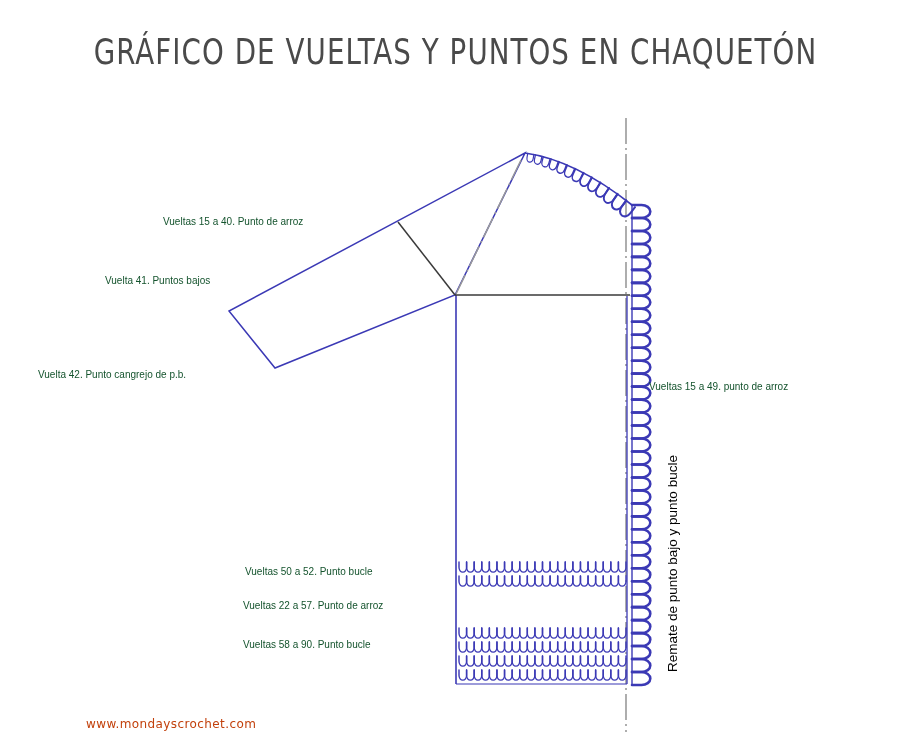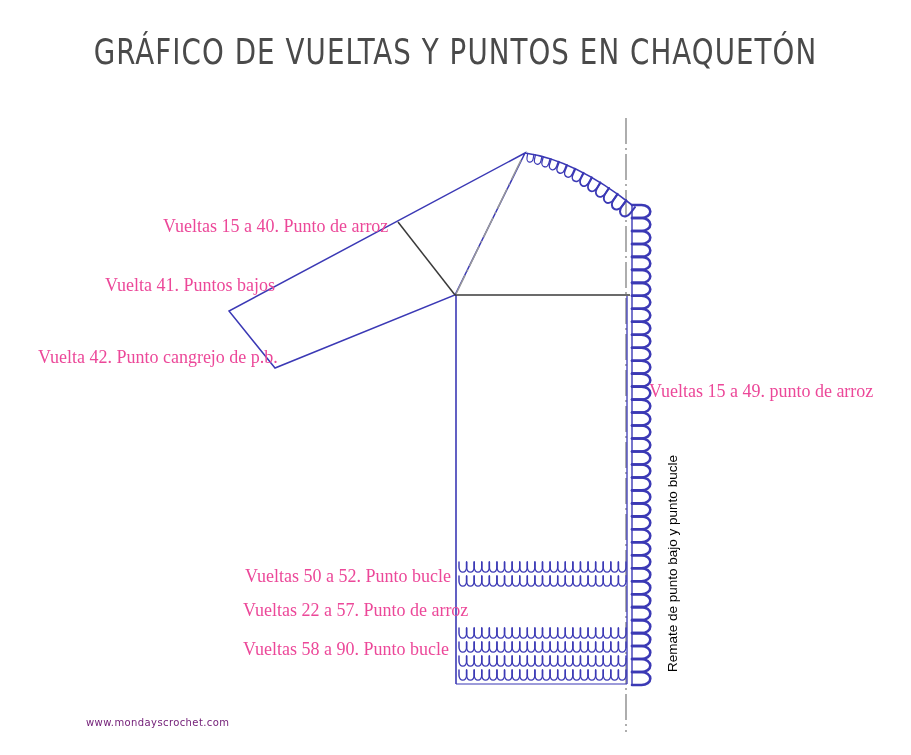--- a/index.html
+++ b/index.html
@@ -34,30 +34,30 @@
     font-weight: 400;
     white-space: nowrap;
     transform: scaleX(0.88);
     transform-origin: center top;
   }
   #footer {
     position: absolute;
     left: 86px;
     top: 717px;
     font-family: "DejaVu Sans", sans-serif;
-    font-size: 10px;
-    color: #701a75;
+    font-size: 12px;
+    color: #c2410c;
     letter-spacing: 0.4px;
     white-space: nowrap;
   }
   .lbl {
     position: absolute;
-    font-family: Liberation Serif, serif;
-    font-size: 18px;
-    color: #ec4899;
+    font-family: Liberation Sans, sans-serif;
+    font-size: 10px;
+    color: #14532d;
     white-space: nowrap;
     line-height: 1;
   }
   .lbl-right { text-align: left; }
   #vert-label {
     position: absolute;
     left: 0; top: 0;
     font-family: "Liberation Sans", sans-serif;
     font-size: 13.5px;
     color: #000000;
@@ -315,21 +315,21 @@
         <use xlink:href="#loopU" transform="translate(618.4090909090909,670) scale(1.0542929292929293)"></use>
       </g>
 
     <g>
       <line x1="456" y1="684" x2="627" y2="684" stroke="#3b39b5" stroke-width="1.2"></line>
     </g>
   </svg>
 
   <div class="lbl" style="left: 163px; top: 217px;">Vueltas 15 a 40. Punto de arroz</div>
   <div class="lbl" style="left: 105px; top: 276px;">Vuelta 41. Puntos bajos</div>
-  <div class="lbl" style="left: 38px; top: 348px;">Vuelta 42. Punto cangrejo de p.b.</div>
+  <div class="lbl" style="left: 38px; top: 370px;">Vuelta 42. Punto cangrejo de p.b.</div>
   <div class="lbl" style="left: 245px; top: 567px;">Vueltas 50 a 52. Punto bucle</div>
   <div class="lbl" style="left: 243px; top: 601px;">Vueltas 22 a 57. Punto de arroz</div>
   <div class="lbl" style="left: 243px; top: 640px;">Vueltas 58 a 90. Punto bucle</div>
 
   <div class="lbl lbl-right" style="left: 649px; top: 382px;">Vueltas 15 a 49. punto de arroz</div>
 
   <div id="vert-label" style="transform: translate(665px, 672px) rotate(-90deg);">Remate de punto bajo y punto bucle</div>
 
   <div id="footer">www.mondayscrochet.com</div>
 </div>

